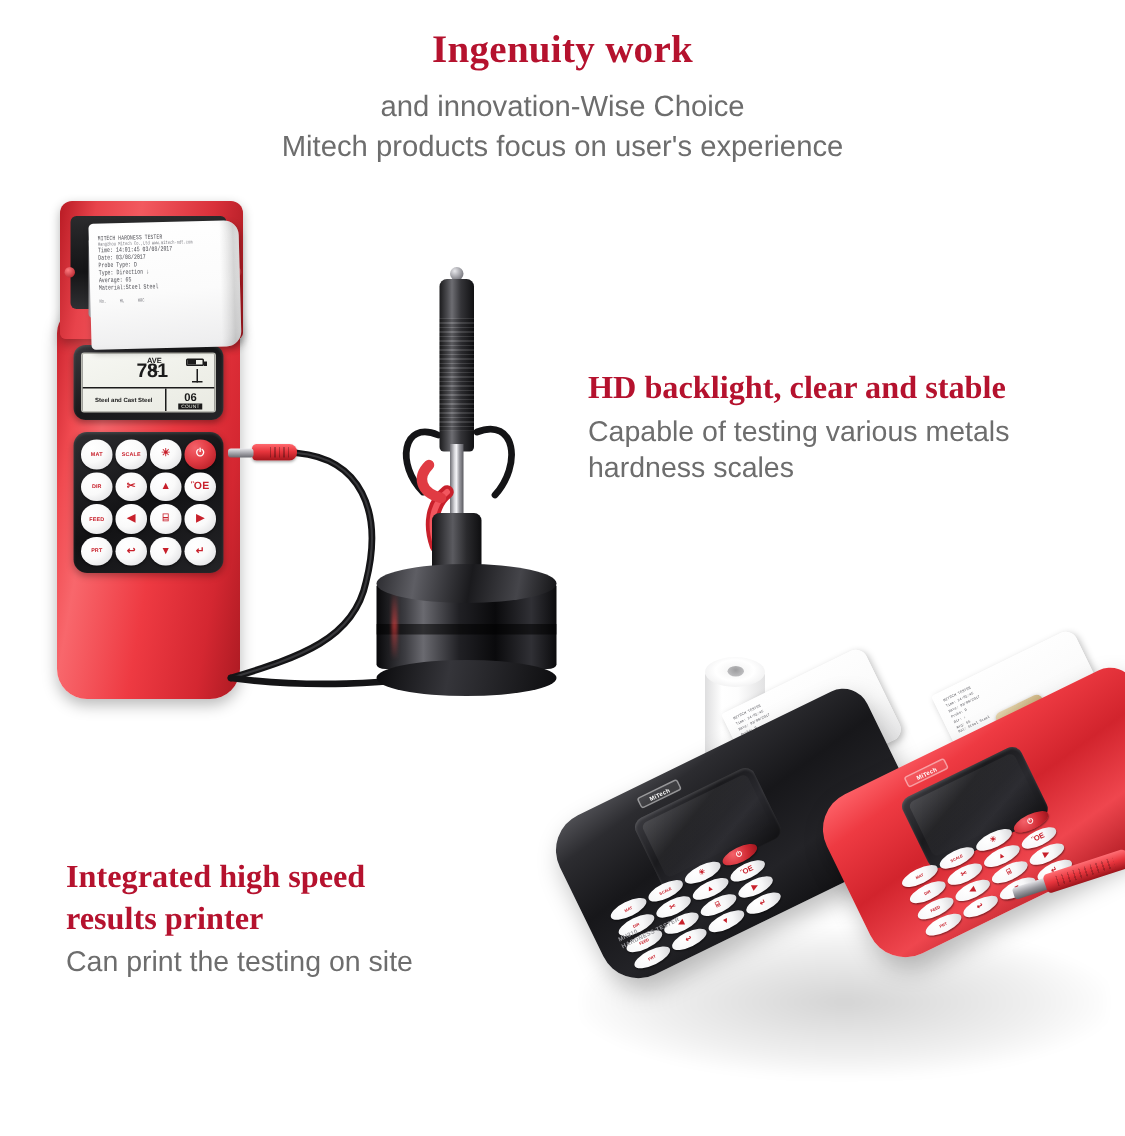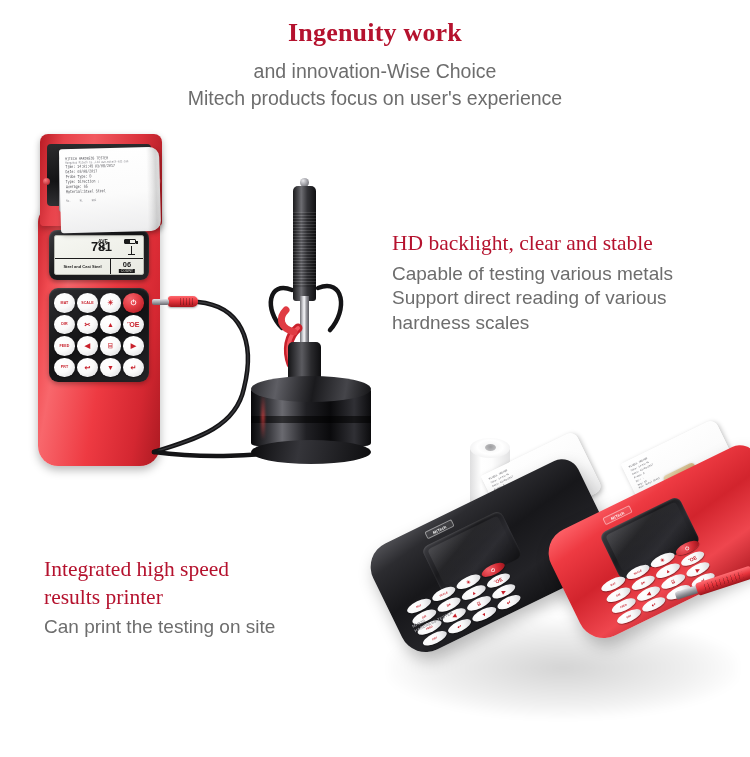--- a/index.html
+++ b/index.html
@@ -19,22 +19,23 @@
     letter-spacing: .2px;
   }
   .hero-sub {
     margin-top: 10px; font-size: 19.5px; color: #6d6d6d;
     line-height: 1.38; font-weight: 300;
   }
 
   .feat { position: absolute; }
   .feat-title {
     font-family: "Liberation Serif", serif;
-    font-weight: normal; color: #b5122e; font-size: 21.5px;
+    font-weight: bold; color: #b5122e; font-size: 21.5px;
     line-height: 1.28;
+    margin-top: 15px;
   }
   .feat-body {
     margin-top: 4px; color: #6d6d6d; font-size: 19px;
     line-height: 1.30; font-weight: 300;
   }
   #feat-backlight { left: 392px; top: 230px; width: 352px; }
   #feat-printer  { left: 44px;  top: 556px; width: 330px; }
 
   
   #device-main { position: absolute; left: 32px; top: 128px; width: 136px; height: 340px; }
@@ -364,21 +365,20 @@
     <div class="hero-sub">
       <div>and innovation-Wise Choice</div>
       <div>Mitech products focus on user's experience</div>
     </div>
   </div>
 
   <div class="feat" id="feat-backlight">
     <div class="feat-title">HD backlight, clear and stable</div>
     <div class="feat-body">
       <div>Capable of testing various metals</div>
-      <div>Support direct reading of various</div>
       <div>hardness scales</div>
     </div>
   </div>
 
   <div class="feat" id="feat-printer">
     <div class="feat-title">
       <div>Integrated high speed</div>
       <div>results printer</div>
     </div>
     <div class="feat-body">

